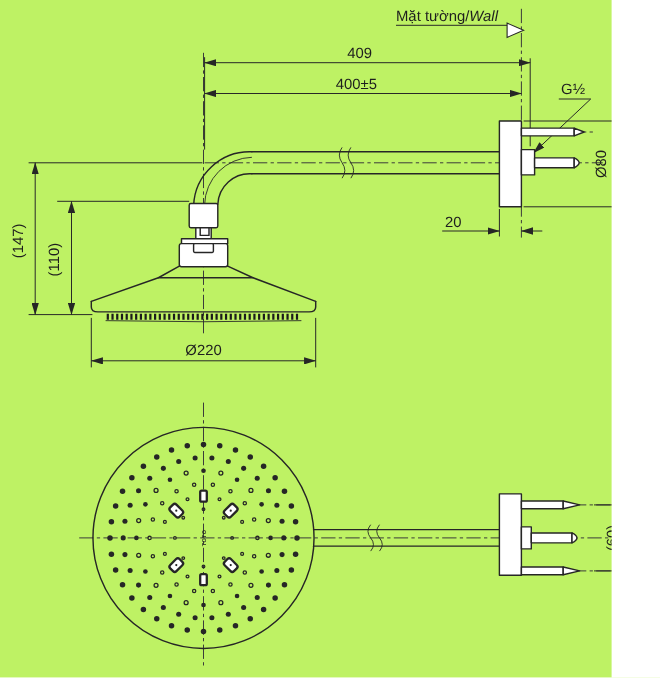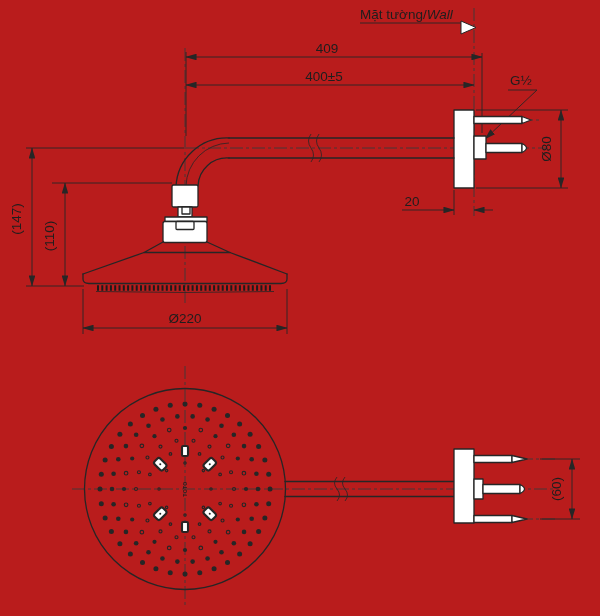--- a/index.html
+++ b/index.html
@@ -1,16 +1,16 @@
 <!DOCTYPE html>
 <html><head>
 <meta charset="utf-8">
 <style>
   html,body{margin:0;padding:0;background:#ffffff;}
-  .canvas{position:relative;width:600px;height:616px;background:#b91c1c;overflow:hidden;
+  .canvas{position:relative;width:556px;height:616px;background:#bef264;overflow:hidden;
           font-family:"Liberation Sans", sans-serif;}
   svg text{font-family:"Liberation Sans", sans-serif;fill:#1e1e1e;}
   .dim-text{font-size:13.5px;}
   .dr{stroke:#262626;stroke-width:1.3;fill:none;stroke-linecap:round;stroke-linejoin:round;}
   .drf{stroke:#262626;stroke-width:1.3;fill:#ffffff;stroke-linejoin:round;}
   .thin{stroke:#262626;stroke-width:0.8;fill:none;}
   .dl{stroke:#262626;stroke-width:0.9;fill:none;}
   .cl{stroke:#3a3a3a;stroke-width:0.9;fill:none;stroke-dasharray:13 3 3 3;}
   .band{stroke:#1b1b1b;stroke-width:5.5;fill:none;stroke-dasharray:2 2.3;}
 </style>

